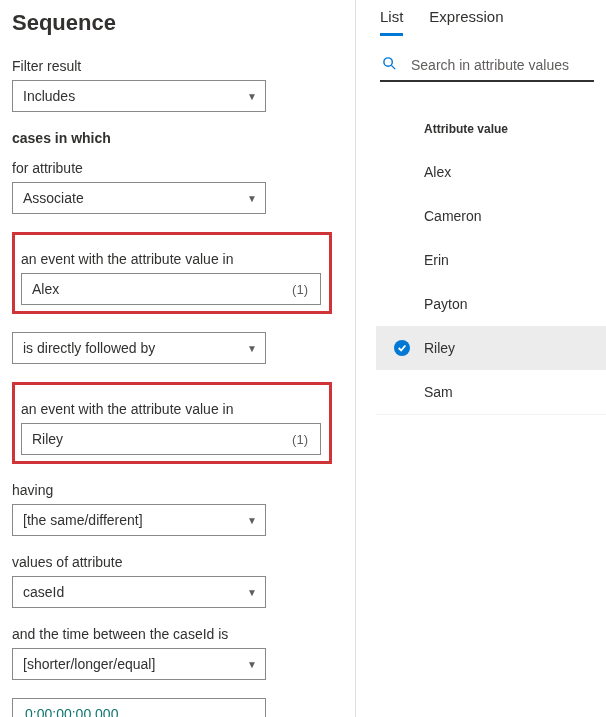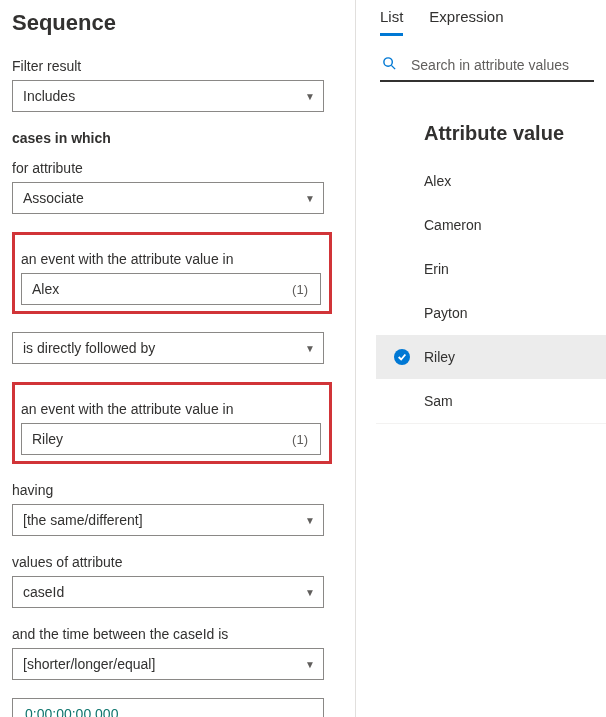--- a/index.html
+++ b/index.html
@@ -4,42 +4,42 @@
 <style>
   * { box-sizing: border-box; font-family: "Segoe UI", Arial, sans-serif; }
   body { margin: 0; padding: 0; background: #fff; color: #323130; font-size: 14px; }
   .container { display: flex; width: 606px; height: 717px; }
   .left { width: 358px; padding: 4px 12px 12px 12px; }
   .right { flex: 1; border-left: 1px solid #e1dfdd; padding: 4px 0 0 20px; }
   h2.title { font-size: 22px; font-weight: 600; margin: 6px 0 22px 0; }
   .label { font-size: 14px; font-weight: 400; margin: 4px 0 6px 0; color: #323130; }
   .field-wrap { margin-bottom: 18px; }
   .select, .textbox {
-    width: 312px; height: 32px; border: 1px solid #8a8886; background: #fff;
+    width: 254px; height: 32px; border: 1px solid #8a8886; background: #fff;
     display: flex; align-items: center; padding: 0 8px 0 10px; font-size: 14px;
     position: relative; color: #323130;
   }
   .textbox input { border:none; outline:none; width:100%; font-size:14px; font-family:inherit; color:#0f766e; }
   .select .value { flex:1; }
   .chev { font-size: 10px; color: #605e5c; margin-left: 6px; }
   .highlight-box {
     border: 3px solid #d13438; padding: 4px 6px 6px 6px; width: 320px;
     margin-bottom: 18px; 
   }
   .highlight-box .label { margin-top: 12px; }
   .highlight-box .select { width: 300px; }
   .count { color: #605e5c; font-size: 13px; margin-right: 4px; }
   .tabs { display:flex; gap: 26px; padding-left: 4px; margin-bottom: 18px; }
   .tab { font-size: 15px; padding: 4px 0 8px 0; cursor: pointer; color:#323130; }
   .tab.active { border-bottom: 3px solid #0078d4; font-weight:400; }
   .search-row { display:flex; align-items:center; border-bottom: 2px solid #323130; padding: 2px 0 6px 2px; margin: 0 12px 26px 4px; }
   .search-row input { border:none; outline:none; font-size:14px; flex:1; margin-left: 12px; color:#323130; }
   .search-row input::placeholder { color:#605e5c; }
   .mag { color:#0078d4; font-size:15px; }
-  .list-header { font-weight:600; padding: 0 0 14px 48px; font-size:20px;margin-top:40px; }
+  .list-header { font-weight:600; padding: 0 0 14px 48px; font-size:12px;margin-top:40px; }
   .attr-row { display:flex; align-items:center; height:44px; padding-left: 18px; cursor:pointer; }
   .attr-row.selected { background:#ececec; }
   .check-slot { width:30px; display:flex; align-items:center; justify-content:flex-start; }
   .check { width:16px; height:16px; border-radius:50%; background:#0078d4; display:flex; align-items:center; justify-content:center; }
   .check svg { stroke:#fff; stroke-width:2.2; fill:none; }
   .attr-label { font-size:14px; }
   .list-body { border-bottom:1px solid #f3f2f1; }
 </style>
 </head>
 <body>

